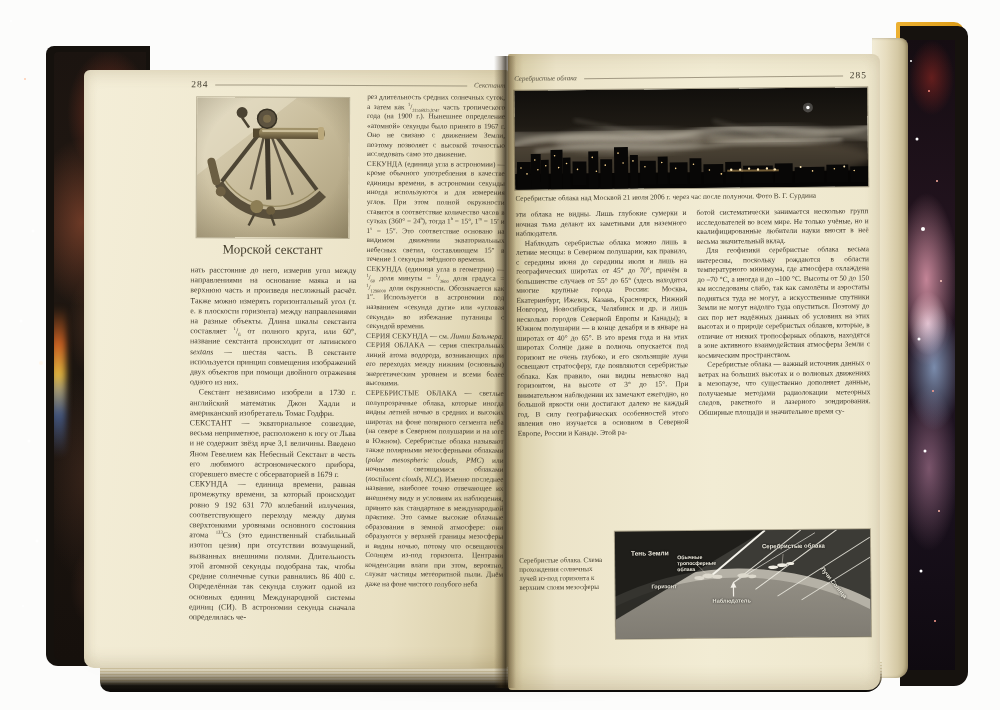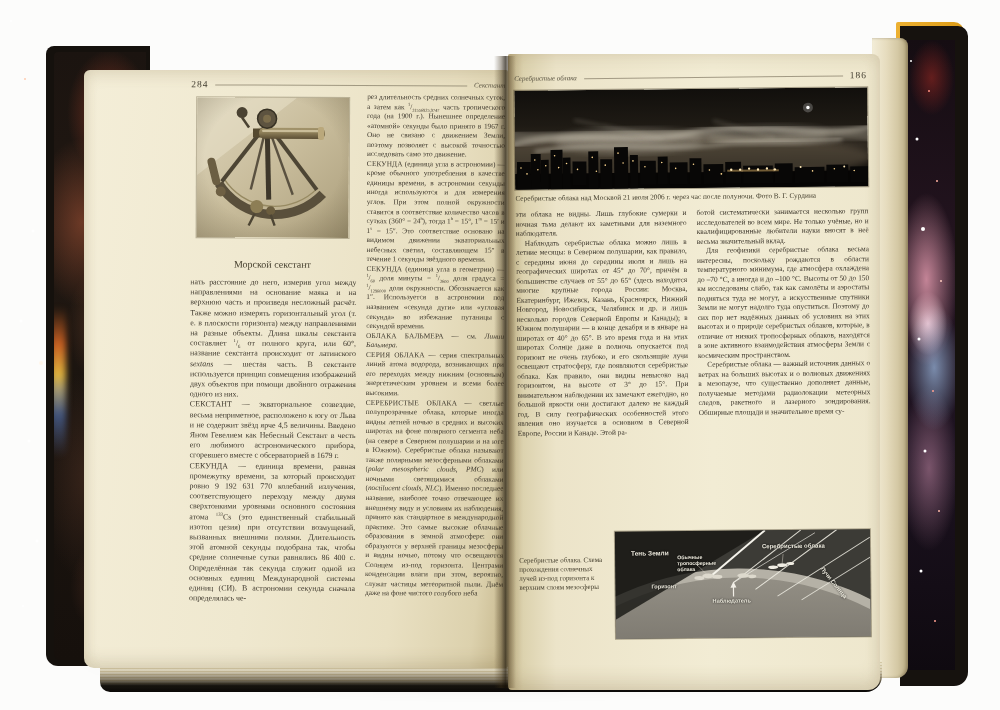--- a/index.html
+++ b/index.html
@@ -79,21 +79,21 @@
   .tf-r{font-size:7.4px;line-height:9.5px;}
   .para{margin:0;}
   .para.ind{text-indent:9px;}
   .seg-b{font-weight:400;letter-spacing:.15px;}
   .seg-i{font-style:italic;}
   .seg-sup{vertical-align:super;font-size:.6em;line-height:0;}
   .seg-sub{vertical-align:sub;font-size:.6em;line-height:0;}
   
   figure{margin:6px 0 8px 6px;width:152px;}
   .sextant-photo{width:152px;height:140px;box-shadow:0 0 0 1px rgba(90,78,50,.35);}
-  figcaption{text-align:center;font-size:10px;margin-top:21px;color:#46402f;}
+  figcaption{text-align:center;font-size:13px;margin-top:4px;color:#46402f;}
   .clouds-photo{width:353px;height:99px;margin-top:5px;box-shadow:0 0 0 1px rgba(60,50,30,.4);}
   .photo-caption{font-size:7.3px;margin:4px 0 7px 0;white-space:nowrap;overflow:hidden;color:#46402f;}
   
   .bottom-row{display:flex;margin-top:5px;gap:8px;}
   .diagram-caption{width:88px;font-size:7px;line-height:9px;padding-top:24px;color:#46402f;}
   .diagram{position:relative;width:255px;height:107px;background:#35342f;overflow:hidden;box-shadow:0 0 0 1px rgba(60,50,30,.4);}
   .diagram svg{position:absolute;left:0;top:0;}
   .dlabel{position:absolute;color:#ece9dc;font-family:"Liberation Sans","DejaVu Sans",sans-serif;
     font-weight:700;text-shadow:0 0 2px rgba(0,0,0,.9);}
   .dl-shadow{left:16px;top:18px;font-size:6.5px;}
@@ -173,44 +173,45 @@
                 <circle cx="60" cy="109" r="6.5" fill="#8d7e55"></circle>
                 <circle cx="74" cy="113" r="4.5" fill="#6b5d3e"></circle>
                 <path d="M58,116 L52,128 M74,117 L78,128" stroke="#4d4534" stroke-width="2.4"></path>
                 <rect width="152" height="140" fill="url(#vig)"></rect>
               </svg>
             </div>
             <figcaption>Морской секстант</figcaption>
           </figure>
           <div class="textflow tf-l1">
               <p class="para"><span>нать расстояние до него, измерив угол между направлениями на основание маяка и на верхнюю часть и произведя несложный расчёт. Также можно измерять горизонтальный угол (т. е. в плоскости горизонта) между направлениями на разные объекты. Длина шкалы секстанта составляет </span><span class="seg-sup">1</span><span>/</span><span class="seg-sub">6</span><span> от полного круга, или 60°, название секстанта происходит от латинского </span><span class="seg-i">sextans</span><span> — шестая часть. В секстанте используется принцип совмещения изображений двух объектов при помощи двойного отражения одного из них.</span></p>
-              <p class="para"><span class="seg-b">СЕКСТАНТ</span><span> — экваториальное созвездие, весьма неприметное, расположено к югу от Льва и не содержит звёзд ярче 4,5 величины. Введено Яном Гевелием как Небесный Секстант в честь его любимого астрономического прибора, сгоревшего вместе с обсерваторией в 1679 г.</span></p>
+              <p class="para ind"><span>Секстант независимо изобрели в 1730 г. английский математик Джон Хадли и американский изобретатель Томас Годфри.</span></p>
+              <p class="para"><span class="seg-b">СЕКСТАНТ</span><span> — экваториальное созвездие, весьма неприметное, расположено к югу от Льва и не содержит звёзд ярче 3,1 величины. Введено Яном Гевелием как Небесный Секстант в честь его любимого астрономического прибора, сгоревшего вместе с обсерваторией в 1679 г.</span></p>
               <p class="para"><span class="seg-b">СЕКУНДА</span><span> — единица времени, равная промежутку времени, за который происходит ровно 9 192 631 770 колебаний излучения, соответствующего переходу между двумя сверхтонкими уровнями основного состояния атома </span><span class="seg-sup">133</span><span>Cs (это единственный стабильный изотоп цезия) при отсутствии возмущений, вызванных внешними полями. Длительность этой атомной секунды подобрана так, чтобы средние солнечные сутки равнялись 86 400 с. Определённая так секунда служит одной из основных единиц Международной системы единиц (СИ). В астрономии секунда сначала определялась че-</span></p>
             </div>
         </div>
         <div class="col col-l2">
           <div class="textflow tf-l2">
               <p class="para"><span>рез длительность средних солнечных суток, а затем как </span><span class="seg-sup">1</span><span>/</span><span class="seg-sub">31556925,9747</span><span> часть тропического года (на 1900 г.). Нынешнее определение «атомной» секунды было принято в 1967 г. Оно не связано с движением Земли, поэтому позволяет с высокой точностью исследовать само это движение.</span></p>
               <p class="para"><span class="seg-b">СЕКУНДА</span><span> (единица угла в астрономии) — кроме обычного употребления в качестве единицы времени, в астрономии секунды иногда используются и для измерения углов. При этом полной окружности ставится в соответствие количество часов в сутках (360° = 24</span><span class="seg-sup">h</span><span>), тогда 1</span><span class="seg-sup">h</span><span> = 15°, 1</span><span class="seg-sup">m</span><span> = 15′ и 1</span><span class="seg-sup">s</span><span> = 15″. Это соответствие основано на видимом движении экваториальных небесных светил, составляющем 15″ в течение 1 секунды звёздного времени.</span></p>
               <p class="para"><span class="seg-b">СЕКУНДА</span><span> (единица угла в геометрии) — </span><span class="seg-sup">1</span><span>/</span><span class="seg-sub">60</span><span> доля минуты = </span><span class="seg-sup">1</span><span>/</span><span class="seg-sub">3600</span><span> доля градуса = </span><span class="seg-sup">1</span><span>/</span><span class="seg-sub">1296000</span><span> доля окружности. Обозначается как 1″. Используется в астрономии под названием «секунда дуги» или «угловая секунда» во избежание путаницы с секундой времени.</span></p>
-              <p class="para"><span class="seg-b">ОБЛАКА БАЛЬМЕРА</span><span> — см. </span><span class="seg-i">Линии Бальмера.</span></p>
+              <p class="para"><span class="seg-b">СЕРИЯ СЕКУНДА</span><span> — см. </span><span class="seg-i">Линии Бальмера.</span></p>
               <p class="para"><span class="seg-b">СЕРИЯ ОБЛАКА</span><span> — серия спектральных линий атома водорода, возникающих при его переходах между нижним (основным) энергетическим уровнем и всеми более высокими.</span></p>
               <p class="para"><span class="seg-b">СЕРЕБРИСТЫЕ ОБЛАКА</span><span> — светлые полупрозрачные облака, которые иногда видны летней ночью в средних и высоких широтах на фоне полярного сегмента неба (на севере в Северном полушарии и на юге в Южном). Серебристые облака называют также полярными мезосферными облаками (</span><span class="seg-i">polar mesospheric clouds, PMC</span><span>) или ночными светящимися облаками (</span><span class="seg-i">noctilucent clouds, NLC</span><span>). Именно последнее название, наиболее точно отвечающее их внешнему виду и условиям их наблюдения, принято как стандартное в международной практике. Это самые высокие облачные образования в земной атмосфере: они образуются у верхней границы мезосферы и видны ночью, потому что освещаются Солнцем из-под горизонта. Центрами конденсации влаги при этом, вероятно, служат частицы метеоритной пыли. Днём даже на фоне чистого голубого неба</span></p>
             </div>
         </div>
       </div>
     </div>
   </div>
 
   <div class="page page-right">
     <div class="pr-content">
       <div class="page-header">
         <span class="running">Серебристые облака</span>
         <span class="rule"></span>
-        <span class="pnum">186</span>
+        <span class="pnum">285</span>
       </div>
 
       <div class="clouds-photo">
         <svg width="353" height="99" viewBox="0 0 356 100" preserveAspectRatio="none">
           <defs>
             <linearGradient id="sky" x1="0" y1="0" x2="0" y2="1">
               <stop offset="0" stop-color="#110f0c"></stop>
                 <stop offset=".35" stop-color="#1e1a14"></stop>
               <stop offset=".58" stop-color="#2f2921"></stop>
                 <stop offset=".75" stop-color="#1a1611"></stop>

